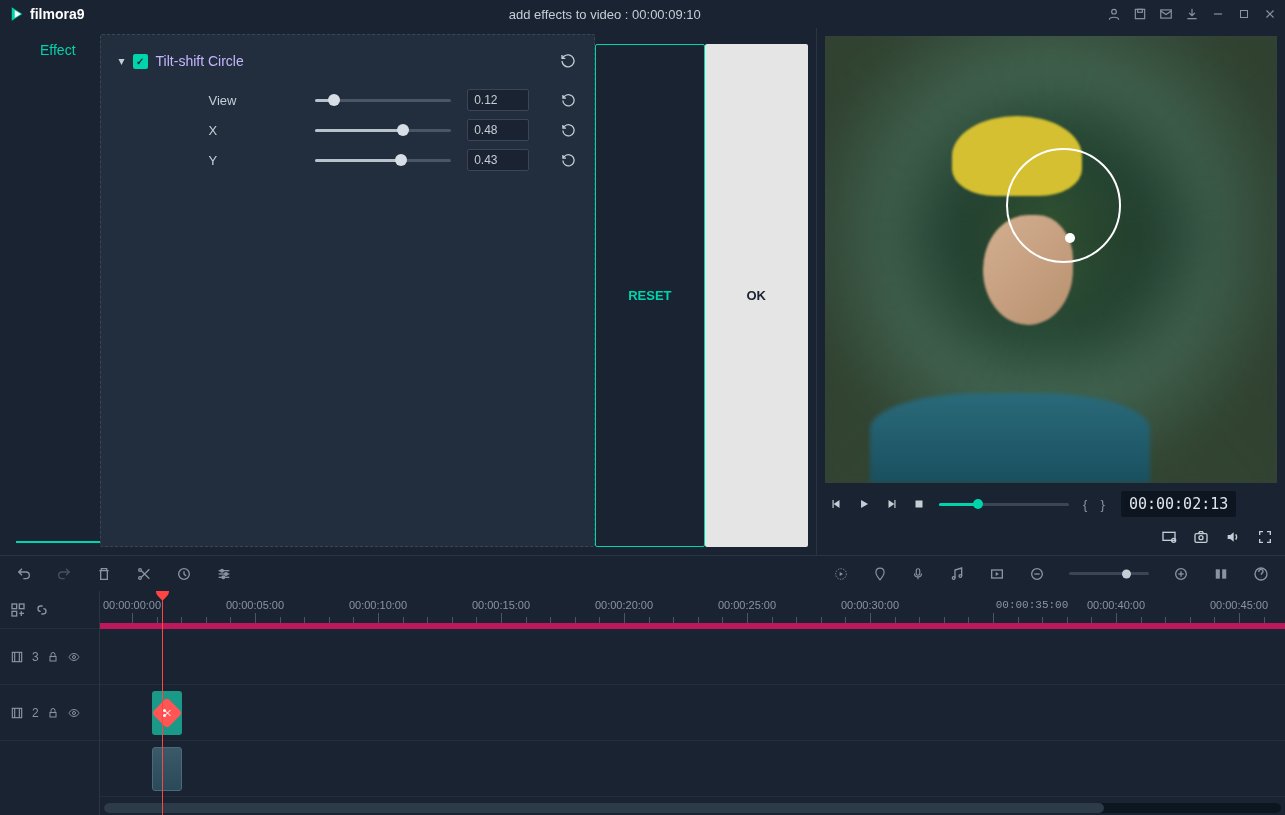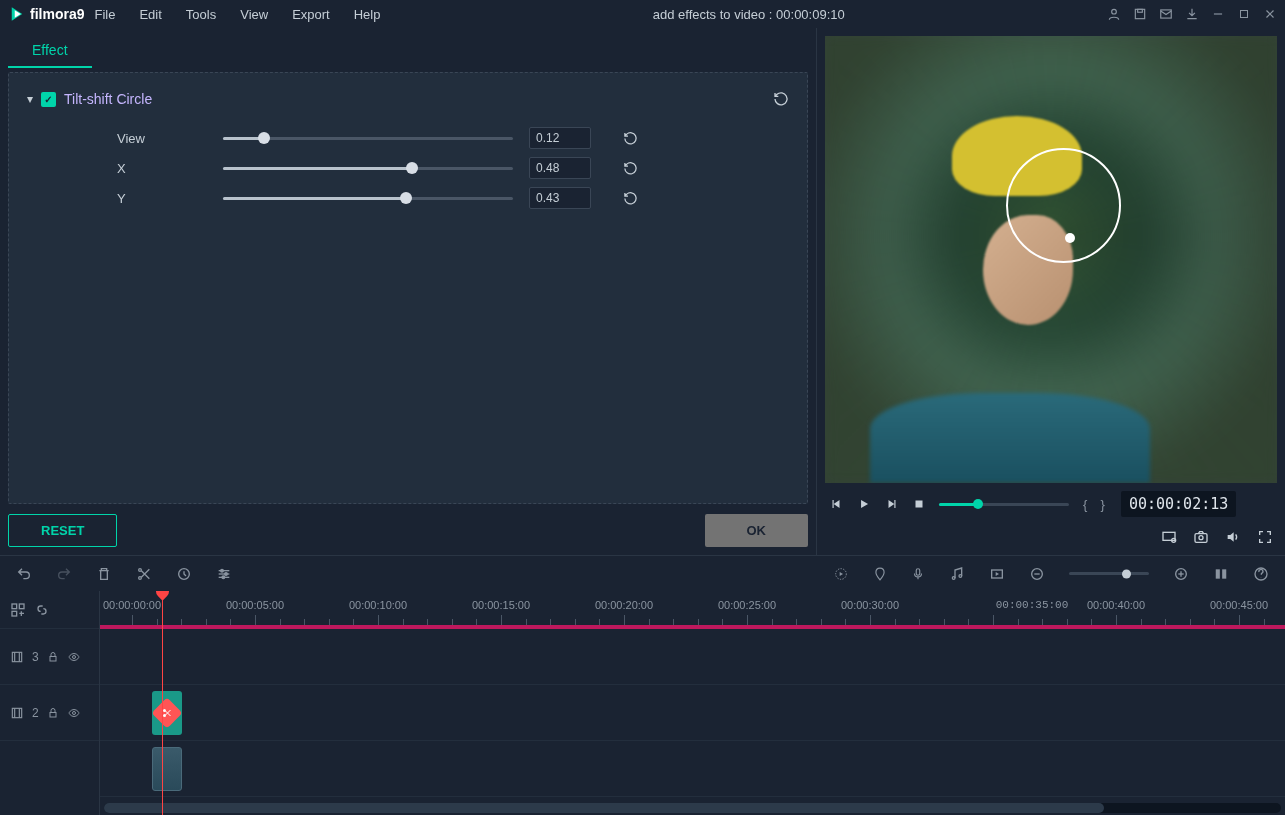--- a/index.html
+++ b/index.html
@@ -1,49 +1,49 @@
 <!DOCTYPE html>
 <html><head>
 <meta charset="utf-8">
 <style>
 * { margin:0; padding:0; box-sizing:border-box; font-family:Arial,sans-serif; -webkit-font-smoothing:antialiased; }
 body { background:#1a2332; color:#c5ced6; font-size:13px; width:1285px; height:815px; overflow:hidden; user-select:none; }
 
 .titlebar { height:28px; background:#1a2332; display:flex; align-items:center; padding:0 8px; }
-.logo { display:flex; align-items:center; gap:4px; font-weight:bold; color:#fff; font-size:14px; }
+.logo { display:flex; align-items:center; gap:4px; font-weight:bold; color:#fff; font-size:14px; margin-right:18px; }
 .logo svg { width:18px; height:18px; }
 .menubar { display:flex; gap:4px; }
 .menu-item { padding:4px 10px; color:#c5ced6; cursor:pointer; font-size:13px; }
 .title-center { flex:1; text-align:center; color:#c5ced6; font-size:13px; }
 .title-right { display:flex; gap:12px; align-items:center; }
 .title-icon { width:14px; height:14px; display:flex; align-items:center; justify-content:center; color:#8a94a0; cursor:pointer; }
 
 .main-row { display:flex; height:527px; }
 
-.effect-panel { width:816px; background:#1a2332; padding:6px 8px 8px 8px; display:flex; flex-direction:column; }
+.effect-panel { width:816px; background:#1a2332; padding:6px 8px 8px 16px; display:flex; flex-direction:row; }
 .effect-tabs { display:flex; margin-bottom:4px; }
 .effect-tab { padding:8px 24px; color:#00d4aa; border-bottom:2px solid #00d4aa; font-size:14px; }
 .effect-body { flex:1; background:#222e3d; border:1px dashed #3a4656; padding:12px 18px; border-radius:2px; }
 .effect-header { display:flex; align-items:center; gap:8px; padding:6px 0 16px 0; }
 .chevron { color:#c5ced6; font-size:12px; cursor:pointer; }
 .checkbox { width:15px; height:15px; background:#00d4aa; border-radius:2px; display:flex; align-items:center; justify-content:center; color:#1a2332; font-size:10px; font-weight:bold; }
 .effect-title { color:#c4b5fd; font-size:14px; }
 .reset-icon-btn { margin-left:auto; color:#c5ced6; cursor:pointer; }
 .param-row { display:flex; align-items:center; padding:4px 0 4px 90px; gap:16px; height:30px;}
 .param-label { width:90px; color:#c5ced6; font-size:13px; }
 .slider-track { flex:1; height:24px; position:relative; display:flex; align-items:center; max-width:290px; }
 .slider-line { height:3px; background:#4a5666; width:100%; border-radius:2px; position:relative; }
 .slider-fill { position:absolute; left:0; top:0; height:100%; background:#b8c2cc; border-radius:2px; }
 .slider-thumb { position:absolute; width:12px; height:12px; background:#d8dee6; border-radius:50%; top:50%; transform:translate(-50%,-50%); cursor:grab; }
 .param-value { width:62px; background:#1a2332; border:1px solid #3a4656; color:#c5ced6; padding:3px 6px; font-size:12px; border-radius:2px; }
 .param-reset { color:#c5ced6; cursor:pointer; margin-left:16px; }
 
 .effect-footer { display:flex; justify-content:space-between; padding:10px 0 0 0; }
 .btn-reset { border:1px solid #00d4aa; color:#00d4aa; background:transparent; padding:8px 32px; font-size:13px; font-weight:bold; cursor:pointer; border-radius:2px; }
-.btn-ok { background:#737373; color:#1a2332; border:none; padding:8px 42px; font-size:13px; font-weight:bold; cursor:pointer; border-radius:2px; }
+.btn-ok { background:#e5e5e5; color:#1a2332; border:none; padding:8px 42px; font-size:13px; font-weight:bold; cursor:pointer; border-radius:2px; }
 
 .preview-panel { flex:1; background:#1a2332; display:flex; flex-direction:column; border-left:1px solid #2a3544; }
 .preview-video { flex:1; background:#0d1520; position:relative; margin:8px 8px 0 8px; overflow:hidden; display:flex; align-items:center; justify-content:center; }
 .preview-img { position:absolute; inset:0; }
 .blur-bg { position:absolute; inset:-20px; background: radial-gradient(circle at 50% 45%, #3a5a3a 0%, #2a4a3a 25%, #4a6a5a 45%, #3a4a3a 70%); filter:blur(14px); }
 .zoom-streaks { position:absolute; inset:0; background:conic-gradient(from 0deg at 50% 45%, rgba(80,100,80,0.4), rgba(40,60,40,0.3), rgba(90,110,90,0.4), rgba(50,70,50,0.3), rgba(80,100,80,0.4)); filter:blur(6px); mix-blend-mode:overlay; }
 .helmet { position:absolute; left:28%; top:18%; width:130px; height:80px; background:#d4c030; border-radius:60% 60% 40% 40%; filter:blur(1px); }
 .face-area { position:absolute; left:35%; top:40%; width:90px; height:110px; background:linear-gradient(135deg,#d4b090,#b89070); border-radius:50% 40% 50% 50%; filter:blur(1px);}
 .body-area { position:absolute; left:10%; bottom:0; width:280px; height:90px; background:linear-gradient(#2a6a7a,#1a5060); border-radius:40% 40% 0 0; filter:blur(2px); }
 .focus-circle { position:absolute; left:40%; top:25%; width:115px; height:115px; border:2px solid #fff; border-radius:50%; }
@@ -62,21 +62,21 @@
 .tb-icon { color:#8a94a0; cursor:pointer; display:flex; }
 .tb-spacer { flex:1; }
 .zoom-slider { width:80px; height:3px; background:#3a4656; position:relative; border-radius:2px; }
 .zoom-thumb { position:absolute; right:18px; width:9px; height:9px; background:#c5ced6; border-radius:50%; top:50%; transform:translateY(-50%); }
 
 .timeline { height:224px; background:#1a2332; display:flex; }
 .tl-left { width:100px; border-right:1px solid #2a3544; }
 .tl-left-row { height:56px; display:flex; align-items:center; gap:8px; padding:0 10px; color:#8a94a0; font-size:12px; border-bottom:1px solid #232e3d; }
 .tl-left-row.header { height:38px; }
 .tl-right { flex:1; position:relative; overflow:hidden; }
-.ruler { height:38px; border-bottom:4px solid #be185d; position:relative; }
+.ruler { height:38px; border-bottom:6px solid #be185d; position:relative; }
 .ruler-mark { position:absolute; top:8px; font-size:11px; color:#8a94a0; transform:translateX(-50%); }
 .tick { position:absolute; bottom:0; width:1px; height:6px; background:#4a5666; }
 .tick.major { height:10px; }
 .track { height:56px; border-bottom:1px solid #232e3d; position:relative; }
 .playhead { position:absolute; top:0; bottom:0; width:1px; background:#ff4444; left:62px; z-index:10; }
 .playhead-head { position:absolute; top:-6px; left:-6px; width:13px; height:13px; background:#ff4444; border-radius:50% 50% 50% 0; transform:rotate(-45deg); }
 .clip-fx { position:absolute; left:52px; top:6px; width:30px; height:44px; background:#1a9988; border-radius:3px; }
 .fx-diamond { position:absolute; left:50%; top:50%; width:22px; height:22px; background:#ff5555; transform:translate(-50%,-50%) rotate(45deg); border-radius:4px; display:flex; align-items:center; justify-content:center; }
 .fx-diamond svg { transform:rotate(-45deg); }
 .clip-video { position:absolute; left:52px; top:6px; width:30px; height:44px; background:linear-gradient(#3a5a6a,#2a4a5a); border-radius:3px; border:1px solid #4a6a7a; }
@@ -88,28 +88,20 @@
 </head>
 <body>
 
 <div class="titlebar">
   <div class="logo">
     <svg viewBox="0 0 24 24">
         <path fill="#00d4aa" d="M5 3 L19 12 L5 21 Z"></path>
         <path fill="#fff" d="M9 7 L17 12 L9 17 Z"></path>
       </svg>
     <span><span>filmora</span><span>9</span></span>
-  </div>
-  <div class="menubar">
-    <div class="menu-item">File</div>
-    <div class="menu-item">Edit</div>
-    <div class="menu-item">Tools</div>
-    <div class="menu-item">View</div>
-    <div class="menu-item">Export</div>
-    <div class="menu-item">Help</div>
   </div>
   <div class="title-center">add effects to video : 00:00:09:10</div>
   <div class="title-right">
     <span class="title-icon">
         <svg width="14" height="14" viewBox="0 0 24 24" fill="none" stroke="currentColor" stroke-width="2">
           <circle cx="12" cy="8" r="4"></circle>
           <path d="M4 22 C4 16 20 16 20 22"></path>
         </svg>
       </span>
     <span class="title-icon">

